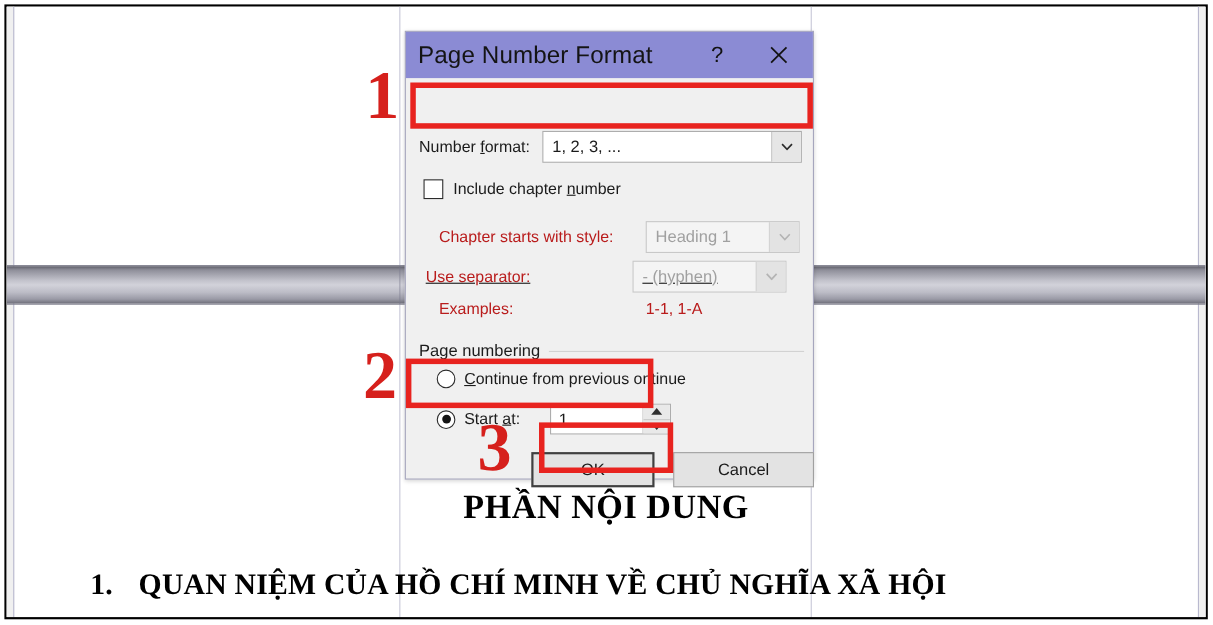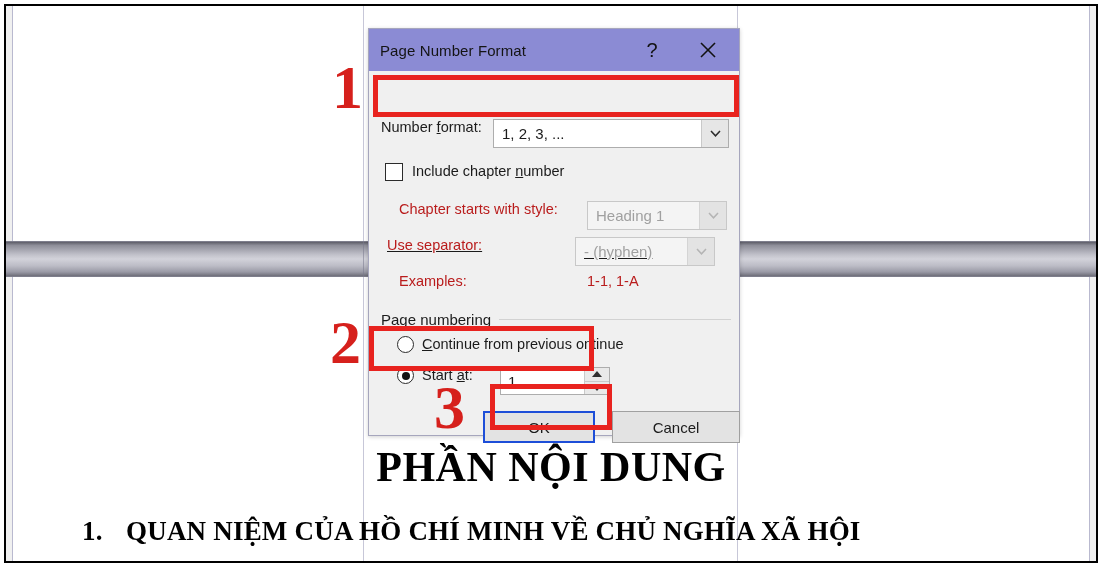--- a/index.html
+++ b/index.html
@@ -93,21 +93,21 @@
     position: absolute;
     left: 0;
     right: 0;
     font-family: "Liberation Serif", "DejaVu Serif", serif;
     color: #000000;
     font-weight: bold;
   }
   #doc-heading {
     top: 437px;
     text-align: center;
-    font-size: 42px;
+    font-size: 31px;
     letter-spacing: 0.5px;
   }
   #doc-list-row {
     top: 510px;
     left: 76px;
     right: 40px;
     display: flex;
     align-items: baseline;
     font-size: 27px;
     letter-spacing: 0.2px;
@@ -136,21 +136,21 @@
   }
   #dialog-titlebar {
     position: relative;
     height: 42px;
     background: #8b8bd4;
     display: flex;
     align-items: center;
   }
   #dialog-title {
     margin-left: 11px;
-    font-size: 15px;
+    font-size: 22px;
     color: #141414;
     letter-spacing: 0.1px;
   }
   .title-btn {
     position: absolute;
     top: 0;
     height: 42px;
     width: 42px;
     display: flex;
     align-items: center;
@@ -168,21 +168,21 @@
   .dialog-body {
     position: relative;
     padding: 0;
     height: calc(100% - 42px);
   }
 
   
   .row {
     position: absolute;
     display: flex;
-    align-items: flex-start;
+    align-items: center;
   }
   .lbl { white-space: nowrap; }
   .lbl u { text-decoration: underline; }
 
   
   #row-number-format {
     left: 12px;
     top: 48px;
     width: 348px;
   }
@@ -388,21 +388,21 @@
     display: flex;
     align-items: center;
     justify-content: center;
     font-size: 15px;
     color: #1b1b1b;
   }
   #ok-button {
     left: 114px;
     top: 340px;
     width: 112px;
-    border: 2px solid #1d4ed8;
+    border: 2px solid #404040;
     background: #e3e3e3;
   }
   #cancel-button {
     left: 243px;
     top: 340px;
     width: 128px;
   }
 
   
   .red-box {

